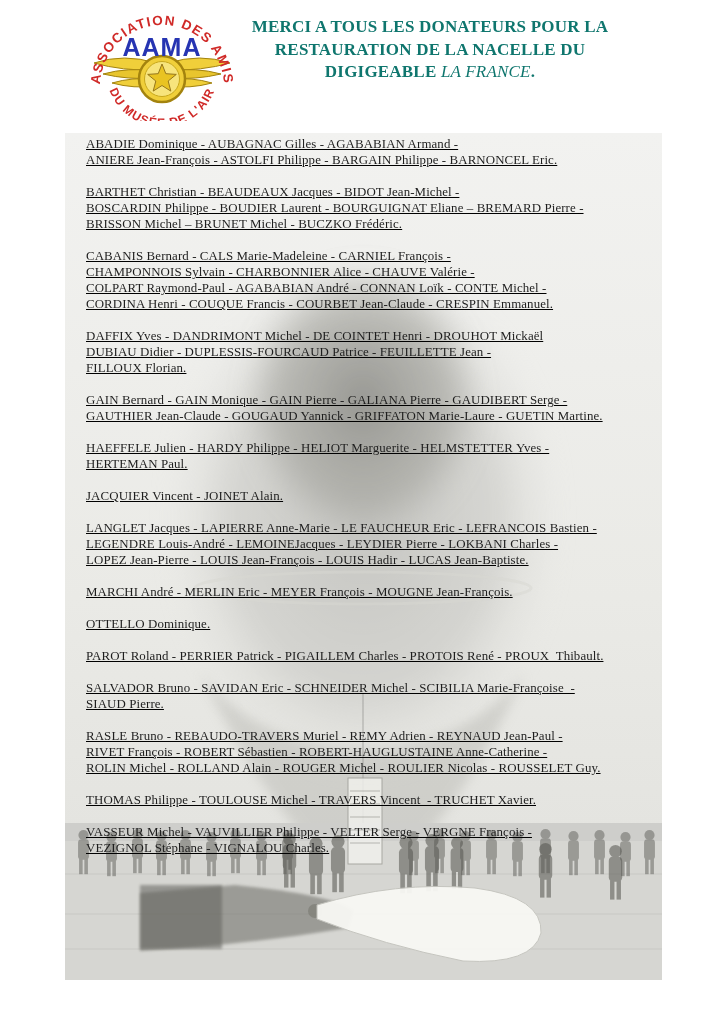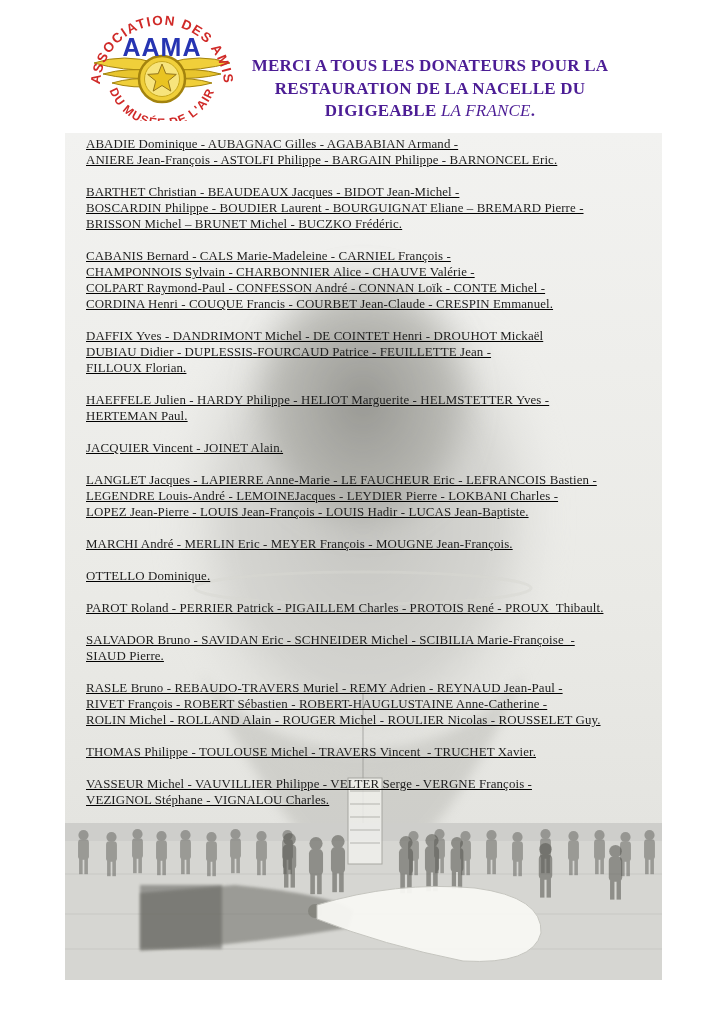--- a/index.html
+++ b/index.html
@@ -9,21 +9,21 @@
     font-family:"Liberation Serif", serif;
   }
   
   .photo{position:absolute; left:65px; top:133px; width:597px; height:847px; pointer-events:none;}
   .photo svg{display:block;}
   
   .logo{position:absolute; left:86px; top:5px; width:152px; height:116px;}
   .title{
     position:absolute; left:243px; top:16px; width:374px;
     text-align:center; font-weight:bold; font-size:17px; line-height:22.5px;
-    color:#4c1d95; letter-spacing:.2px;margin-top:39px;
+    color:#0f766e; letter-spacing:.2px;
   }
   .title em{font-style:italic; font-weight:normal;}
   
   .donors{position:absolute; left:86px; top:136px; width:576px; z-index:2;text-decoration:underline;}
   .donors p{
     margin:0 0 16px 0; font-size:12.9px; line-height:16px;
     color:#1e1e1e; white-space:pre; letter-spacing:.1px;
   }
   .arc-text{font-family:"Liberation Sans", sans-serif; font-weight:bold;}
 </style>
@@ -170,25 +170,27 @@
   </div>
 
   <main class="donors">
     <p>ABADIE Dominique - AUBAGNAC Gilles - AGABABIAN Armand -
 ANIERE Jean-François - ASTOLFI Philippe - BARGAIN Philippe - BARNONCEL Eric.</p>
     <p>BARTHET Christian - BEAUDEAUX Jacques - BIDOT Jean-Michel -
 BOSCARDIN Philippe - BOUDIER Laurent - BOURGUIGNAT Eliane – BREMARD Pierre -
 BRISSON Michel – BRUNET Michel - BUCZKO Frédéric.</p>
     <p>CABANIS Bernard - CALS Marie-Madeleine - CARNIEL François -
 CHAMPONNOIS Sylvain - CHARBONNIER Alice - CHAUVE Valérie -
-COLPART Raymond-Paul - CONFESSON André - CONNAN Loïk - CONTE Michel -
+COLPART Raymond-Paul - AGABABIAN André - CONNAN Loïk - CONTE Michel -
 CORDINA Henri - COUQUE Francis - COURBET Jean-Claude - CRESPIN Emmanuel.</p>
     <p>DAFFIX Yves - DANDRIMONT Michel - DE COINTET Henri - DROUHOT Mickaël
 DUBIAU Didier - DUPLESSIS-FOURCAUD Patrice - FEUILLETTE Jean -
 FILLOUX Florian.</p>
+    <p>GAIN Bernard - GAIN Monique - GAIN Pierre - GALIANA Pierre - GAUDIBERT Serge -
+GAUTHIER Jean-Claude - GOUGAUD Yannick - GRIFFATON Marie-Laure - GUETIN Martine.</p>
     <p>HAEFFELE Julien - HARDY Philippe - HELIOT Marguerite - HELMSTETTER Yves -
 HERTEMAN Paul.</p>
     <p>JACQUIER Vincent - JOINET Alain.</p>
     <p>LANGLET Jacques - LAPIERRE Anne-Marie - LE FAUCHEUR Eric - LEFRANCOIS Bastien -
 LEGENDRE Louis-André - LEMOINEJacques - LEYDIER Pierre - LOKBANI Charles -
 LOPEZ Jean-Pierre - LOUIS Jean-François - LOUIS Hadir - LUCAS Jean-Baptiste.</p>
     <p>MARCHI André - MERLIN Eric - MEYER François - MOUGNE Jean-François.</p>
     <p>OTTELLO Dominique.</p>
     <p>PAROT Roland - PERRIER Patrick - PIGAILLEM Charles - PROTOIS René - PROUX  Thibault.</p>
     <p>SALVADOR Bruno - SAVIDAN Eric - SCHNEIDER Michel - SCIBILIA Marie-Françoise  -

